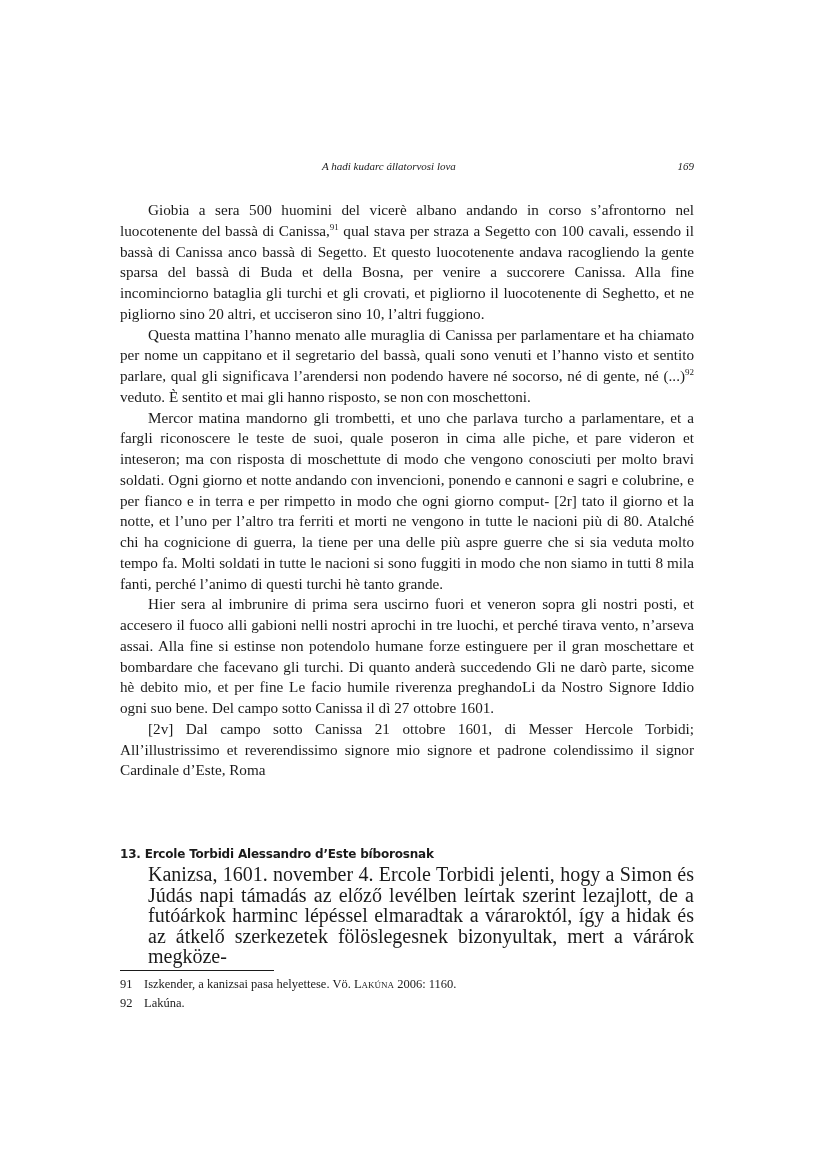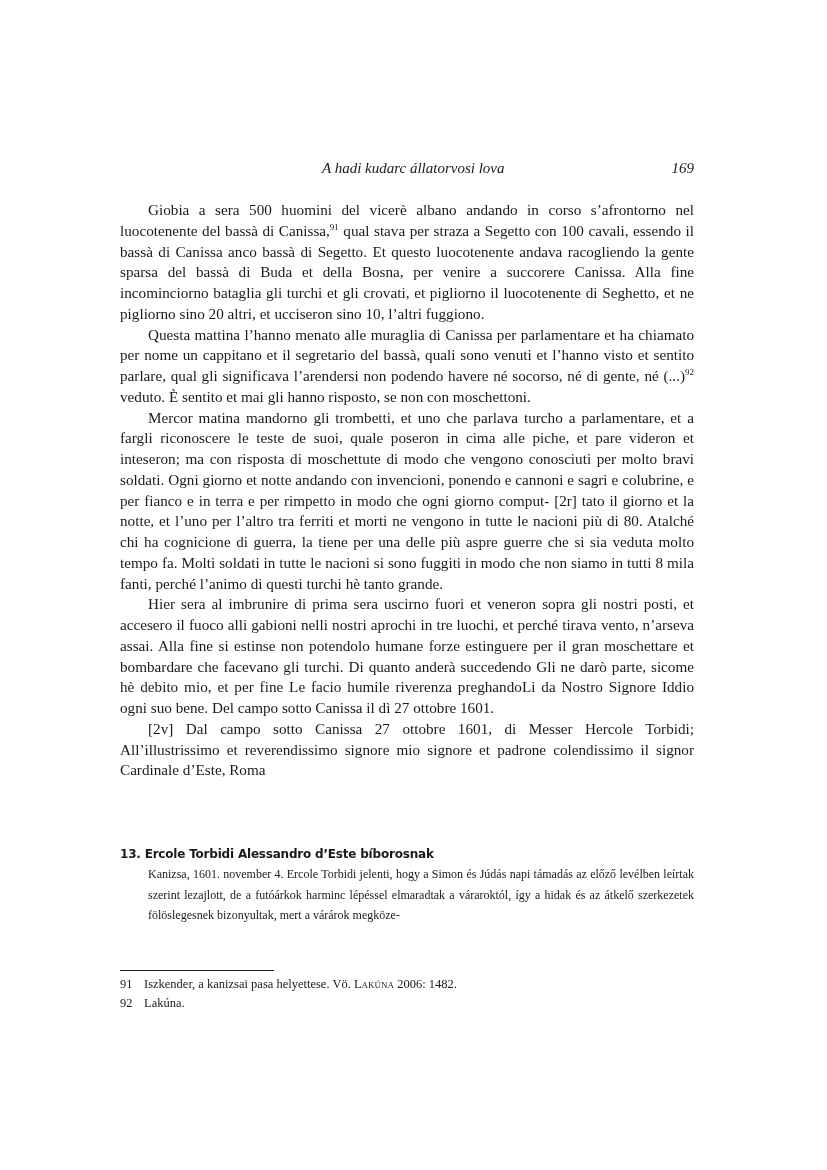--- a/index.html
+++ b/index.html
@@ -1,62 +1,62 @@
 <!DOCTYPE html>
 <html><head>
 <meta charset="utf-8">
 <style>
   html, body { margin: 0; padding: 0; background: #ffffff; }
   body { width: 827px; height: 1170px; position: relative; overflow: hidden;
          font-family: "Liberation Serif", "DejaVu Serif", serif; color: #1a1a1a; }
   .header { position: absolute; top: 160px; left: 120px; width: 574px; height: 22px;
-            font-style: italic; font-size: 15px; }
+            font-style: italic; font-size: 11px; }
   .header .running-title { position: absolute; left: 202px; top: 0; }
   .header .page-number { position: absolute; right: 0; top: 0; }
   .body-text { position: absolute; top: 200px; left: 120px; width: 574px;
                font-size: 15.2px; line-height: 20.75px; text-align: justify; }
   .body-text p { margin: 0; text-indent: 28px; }
   sup { font-size: 9px; line-height: 0; vertical-align: 6px; }
   .section { position: absolute; top: 844px; left: 120px; width: 574px; }
   .section h2 { margin: 0; font-family: "DejaVu Sans", "Liberation Sans", sans-serif;
                 font-weight: bold; font-size: 12px; line-height: 20px; letter-spacing: -0.2px; }
   .section .source { font-size: 14.6px; line-height: 20px; }
-  .section .summary { margin: 0 0 0 28px; font-size: 12px; line-height: 20.5px; text-align: justify; }
+  .section .summary { margin: 0 0 0 28px; font-size: 20px; line-height: 20.5px; text-align: justify; }
   .fn-rule { position: absolute; top: 970px; left: 120px; width: 154px; height: 0;
              border-top: 1.5px solid #1a1a1a; }
   .footnotes { position: absolute; top: 975px; left: 120px; width: 574px; font-size: 12.5px; line-height: 19px; }
   .fn { display: flex; }
   .fn .num { width: 24px; flex: 0 0 24px; }
   .smallcaps { font-variant: small-caps; }
 </style>
 </head>
 <body>
 
 <div class="header">
   <span class="running-title">A hadi kudarc állatorvosi lova</span>
   <span class="page-number">169</span>
 </div>
 
 <div class="body-text">
   <p><span>Giobia a sera 500 huomini del vicerè albano andando in corso s’afrontorno nel luocotenente del bassà di Canissa,</span><sup>91</sup><span> qual stava per straza a Segetto con 100 cavali, essendo il bassà di Canissa anco bassà di Segetto. Et questo luocotenente andava racogliendo la gente sparsa del bassà di Buda et della Bosna, per venire a succorere Canissa. Alla fine incominciorno bataglia gli turchi et gli crovati, et pigliorno il luocotenente di Seghetto, et ne pigliorno sino 20 altri, et ucciseron sino 10, l’altri fuggiono.</span></p>
   <p><span>Questa mattina l’hanno menato alle muraglia di Canissa per parlamentare et ha chiamato per nome un cappitano et il segretario del bassà, quali sono venuti et l’hanno visto et sentito parlare, qual gli significava l’arendersi non podendo havere né socorso, né di gente, né (...)</span><sup>92</sup><span> veduto. È sentito et mai gli hanno risposto, se non con moschettoni.</span></p>
   <p>Mercor matina mandorno gli trombetti, et uno che parlava turcho a parlamentare, et a fargli riconoscere le teste de suoi, quale poseron in cima alle piche, et pare videron et inteseron; ma con risposta di moschettute di modo che vengono conosciuti per molto bravi soldati. Ogni giorno et notte andando con invencioni, ponendo e cannoni e sagri e colubrine, e per fianco e in terra e per rimpetto in modo che ogni giorno comput- [2r] tato il giorno et la notte, et l’uno per l’altro tra ferriti et morti ne vengono in tutte le nacioni più di 80. Atalché chi ha cognicione di guerra, la tiene per una delle più aspre guerre che si sia veduta molto tempo fa. Molti soldati in tutte le nacioni si sono fuggiti in modo che non siamo in tutti 8 mila fanti, perché l’animo di questi turchi hè tanto grande.</p>
   <p>Hier sera al imbrunire di prima sera uscirno fuori et veneron sopra gli nostri posti, et accesero il fuoco alli gabioni nelli nostri aprochi in tre luochi, et perché tirava vento, n’arseva assai. Alla fine si estinse non potendolo humane forze estinguere per il gran moschettare et bombardare che facevano gli turchi. Di quanto anderà succedendo Gli ne darò parte, sicome hè debito mio, et per fine Le facio humile riverenza preghandoLi da Nostro Signore Iddio ogni suo bene. Del campo sotto Canissa il dì 27 ottobre 1601.</p>
-  <p>[2v] Dal campo sotto Canissa 27 ottobre 1601, di Messer Hercole Torbidi; All’illustrissimo et reverendissimo signore mio signore et padrone colendissimo il signor Cardinale d’Este, Roma</p>
+  <p>[2v] Dal campo sotto Canissa 21 ottobre 1601, di Messer Hercole Torbidi; All’illustrissimo et reverendissimo signore mio signore et padrone colendissimo il signor Cardinale d’Este, Roma</p>
 </div>
 
 <div class="section">
   <h2>13. Ercole Torbidi Alessandro d’Este bíborosnak</h2>
   <p class="summary">Kanizsa, 1601. november 4. Ercole Torbidi jelenti, hogy a Simon és Júdás napi támadás az előző levélben leírtak szerint lezajlott, de a futóárkok harminc lépéssel elmaradtak a váraroktól, így a hidak és az átkelő szerkezetek fölöslegesnek bizonyultak, mert a várárok megköze-</p>
 </div>
 
 <div class="fn-rule"></div>
 
 <div class="footnotes">
   <div class="fn">
     <span class="num">91</span>
-    <span><span>Iszkender, a kanizsai pasa helyettese. Vö. </span><span class="smallcaps">Lakúna</span><span> 2006: 1482.</span></span>
+    <span><span>Iszkender, a kanizsai pasa helyettese. Vö. </span><span class="smallcaps">Lakúna</span><span> 2006: 1160.</span></span>
   </div>
   <div class="fn">
     <span class="num">92</span>
     <span>Lakúna.</span>
   </div>
 </div>
 
 </body></html>

